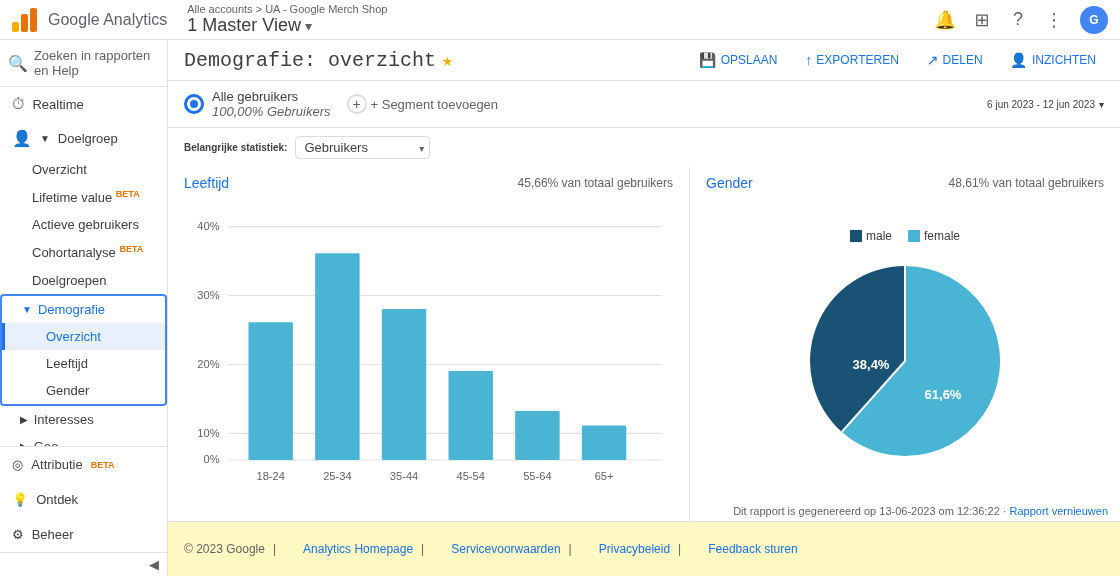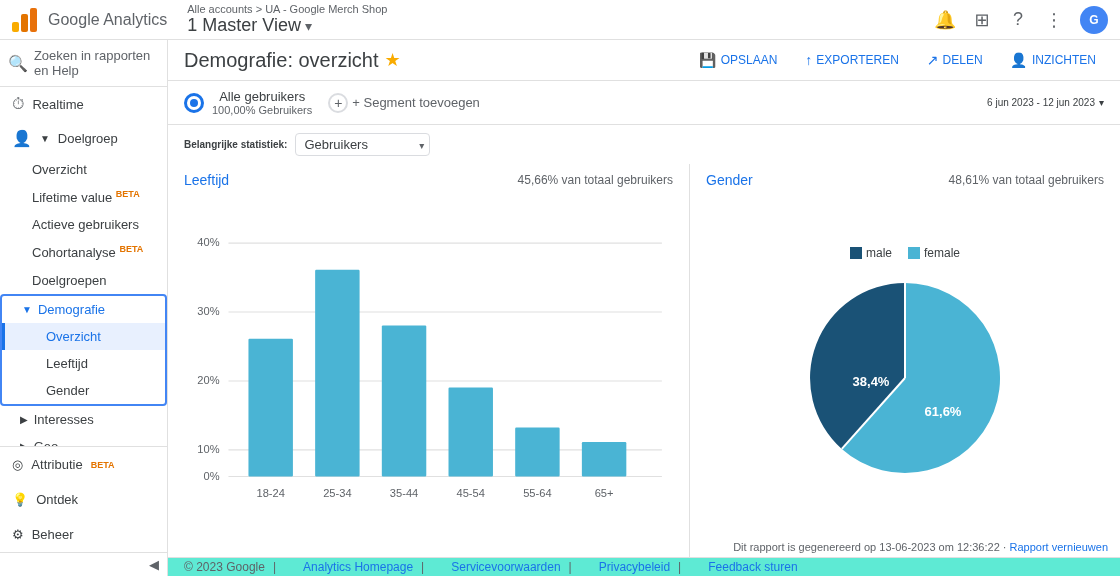--- a/index.html
+++ b/index.html
@@ -36,34 +36,34 @@
     .nav-group-header.expanded { color: #1a73e8; }
     .caret-icon { font-size: 10px; }
     .beta-badge { font-size: 9px; color: #e37400; font-weight: bold; vertical-align: super; }
     .sidebar-bottom { border-top: 1px solid #e0e0e0; }
     .sidebar-bottom-item { display: flex; align-items: center; gap: 8px; padding: 10px 12px; cursor: pointer; font-size: 13px; color: #3c4043; }
     .sidebar-collapse { display: flex; align-items: center; justify-content: flex-end; padding: 4px 8px; cursor: pointer; color: #5f6368; border-top: 1px solid #e0e0e0; }
 
     
     .content { flex: 1; display: flex; flex-direction: column; overflow: hidden; }
     .content-header { padding: 8px 16px; border-bottom: 1px solid #e0e0e0; display: flex; align-items: center; justify-content: space-between; flex-shrink: 0; }
-    .page-title { font-size: 20px; font-weight: 400; color: #3c4043; display: flex; align-items: center; gap: 6px; }
+    .page-title { font-size: 20px; font-weight: 400; color: #3c4043; display: flex; align-items: center; gap: 6px; font-family: Liberation Mono, monospace; }
     .star-icon { color: #f9ab00; font-size: 18px; }
     .header-actions { display: flex; align-items: center; gap: 12px; }
     .header-btn { display: flex; align-items: center; gap: 4px; font-size: 12px; color: #1a73e8; cursor: pointer; padding: 4px 8px; border-radius: 4px; }
     .header-btn .btn-icon { font-size: 14px; }
 
     
-    .segment-bar { display: flex; align-items: center; padding: 8px 16px; border-bottom: 1px solid #e0e0e0; flex-shrink: 0; justify-content: space-between; text-align: center; }
+    .segment-bar { display: flex; align-items: center; padding: 8px 16px; border-bottom: 1px solid #e0e0e0; flex-shrink: 0; justify-content: space-between; }
     .segment-left { display: flex; align-items: center; gap: 16px; }
     .segment-item { display: flex; align-items: center; gap: 8px; cursor: pointer; }
     .segment-circle { width: 20px; height: 20px; border-radius: 50%; border: 3px solid #1a73e8; display: flex; align-items: center; justify-content: center; }
     .segment-circle-inner { width: 8px; height: 8px; border-radius: 50%; background: #1a73e8; }
     .segment-label { font-size: 13px; color: #3c4043; font-weight: 500; }
-    .segment-sub { font-size: 11px; color: #5f6368; }
+    .segment-sub { font-size: 13px; color: #5f6368; font-style: italic; }
     .segment-add { display: flex; align-items: center; gap: 4px; font-size: 13px; color: #5f6368; cursor: pointer; }
     .segment-add-circle { width: 20px; height: 20px; border-radius: 50%; border: 2px solid #dadce0; display: flex; align-items: center; justify-content: center; font-size: 14px; color: #5f6368; }
     .date-range { font-size: 10px; color: #3c4043; cursor: pointer; display: flex; align-items: center; gap: 4px; }
 
     
     .stats-filter { display: flex; align-items: center; gap: 8px; padding: 8px 16px; flex-shrink: 0; }
     .filter-label { font-size: 10px; color: #3c4043; font-weight: 700; }
     .filter-select { border: 1px solid #dadce0; border-radius: 4px; padding: 3px 20px 3px 8px; font-size: 13px; color: #3c4043; cursor: pointer; background: white; appearance: none; position: relative; }
     .filter-select-wrap { position: relative; display: inline-block; }
     .filter-select-wrap::after { content: '▾'; position: absolute; right: 6px; top: 50%; transform: translateY(-50%); font-size: 10px; color: #5f6368; pointer-events: none; }
@@ -82,21 +82,21 @@
     .chart-right { width: 430px; display: flex; flex-direction: column; flex-shrink: 0; }
     .chart-right-header { display: flex; align-items: center; justify-content: space-between; padding: 8px 16px; }
     .chart-right-title { font-size: 14px; color: #1a73e8; cursor: pointer; }
     .chart-right-pct { font-size: 12px; color: #5f6368; }
     .pie-area { flex: 1; display: flex; flex-direction: column; align-items: center; justify-content: center; }
     .pie-legend { display: flex; gap: 16px; margin-bottom: 8px; justify-content: center; }
     .legend-item { display: flex; align-items: center; gap: 4px; font-size: 12px; color: #3c4043; }
     .legend-color { width: 12px; height: 12px; }
 
     
-    .footer { border-top: 1px solid #e0e0e0; padding: 2px 16px; font-size: 12px; color: #5f6368; display: flex; align-items: flex-end; justify-content: space-between; flex-shrink: 0; background: #5eead4; }
+    .footer { border-top: 1px solid #e0e0e0; padding: 20px 16px; font-size: 12px; color: #5f6368; display: flex; align-items: flex-end; justify-content: space-between; flex-shrink: 0; background: #fef9c3; }
     .footer-links { display: flex; gap: 8px; }
     .footer-link { color: #1a73e8; text-decoration: none; cursor: pointer; margin-left: 19px; }
     .report-link { color: #1a73e8; text-decoration: none; cursor: pointer; }
 
     
     .demo-box { border: 2px solid #4285f4; border-radius: 4px; }
   </style>
 </head>
 <body>
 

